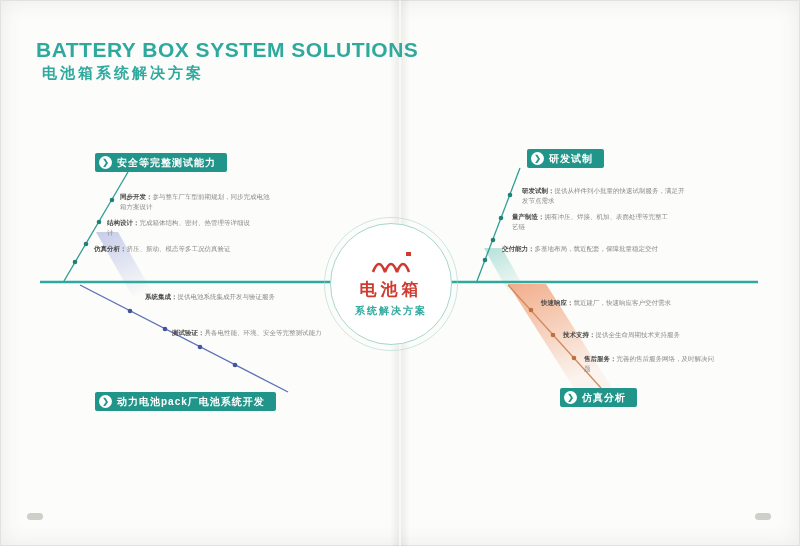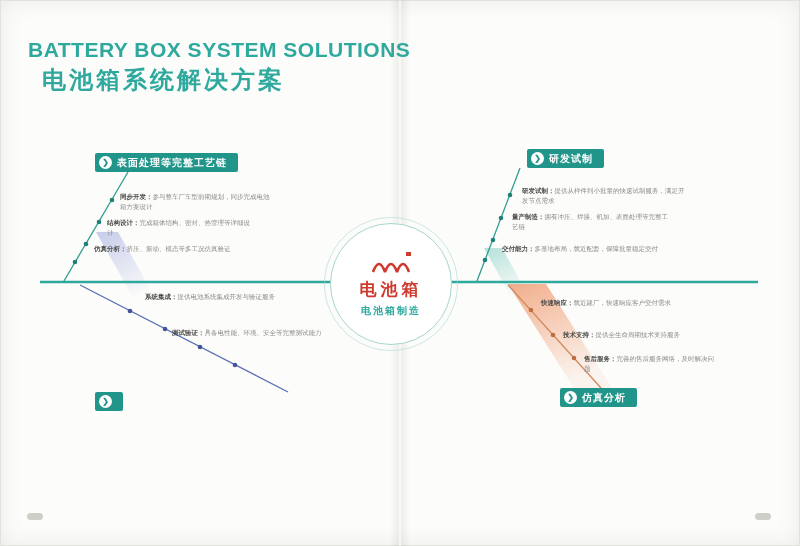--- a/index.html
+++ b/index.html
@@ -8,26 +8,26 @@
     background:#fcfcfa;
     box-shadow:inset 0 0 0 1px #e2e2dc, inset 0 0 22px rgba(70,70,55,.10);
     font-family:"Liberation Sans", sans-serif;
   }
   .fold{
     position:absolute;left:390px;top:0;width:20px;height:100%;
     background:linear-gradient(90deg, rgba(0,0,0,0) 0%, rgba(110,110,100,.10) 42%, rgba(255,255,255,.55) 50%, rgba(110,110,100,.10) 58%, rgba(0,0,0,0) 100%);
     pointer-events:none;
   }
   .title-en{
-    position:absolute;left:28px;top:38px;margin:0;
+    position:absolute;left:36px;top:38px;margin:0;
     font-size:21px;font-weight:bold;color:#2fa99e;letter-spacing:.5px;
   }
   .title-zh{
     position:absolute;left:42px;top:64px;margin:0;
-    font-size:24px;font-weight:bold;color:#2fa99e;letter-spacing:3px;
+    font-size:15px;font-weight:bold;color:#2fa99e;letter-spacing:3px;
   }
   .diagram{position:absolute;left:0;top:0;pointer-events:none;}
   .center-circle{
     position:absolute;left:330px;top:223px;width:120px;height:120px;
     background:#ffffff;border:1px solid #a6d6ce;border-radius:50%;
     display:flex;flex-direction:column;align-items:center;justify-content:center;gap:3px;
     z-index:3;
   }
   .center-circle::before{
     content:"";position:absolute;inset:-7px;border-radius:50%;
@@ -113,33 +113,34 @@
     <circle cx="553" cy="335" r="2.3" fill="#bf6f3f"></circle>
     <circle cx="574" cy="358" r="2.3" fill="#bf6f3f"></circle>
   </svg>
 
   <div class="center-circle">
     <svg width="44" height="24" viewBox="0 0 44 24">
       <path d="M4 21 Q10 5 16 21 M16 21 Q22 5 28 21 M28 21 Q34 5 40 21" fill="none" stroke="#cf3a2e" stroke-width="2.6"></path>
       <rect x="37" y="1" width="5" height="4" fill="#cf3a2e"></rect>
     </svg>
     <div class="c1">电池箱</div>
-    <div class="c2">电池箱制造</div>
+    <div class="c2">系统解决方案</div>
   </div>
 
   <div class="branch-label lbl-tl">
     <span class="label-icon">❯</span>
-    <span>表面处理等完整工艺链</span>
+    <span>安全等完整测试能力</span>
   </div>
   <div class="branch-label lbl-tr">
     <span class="label-icon">❯</span>
     <span>研发试制</span>
   </div>
   <div class="branch-label lbl-bl">
     <span class="label-icon">❯</span>
+    <span>动力电池pack厂电池系统开发</span>
   </div>
   <div class="branch-label lbl-br">
     <span class="label-icon">❯</span>
     <span>仿真分析</span>
   </div>
 
   <div class="note" style="left:120px;top:192px;width:150px;">
     <span class="nh">同步开发：</span><span class="nb">参与整车厂车型前期规划，同步完成电池箱方案设计</span>
   </div>
   <div class="note" style="left:107px;top:218px;width:145px;">

